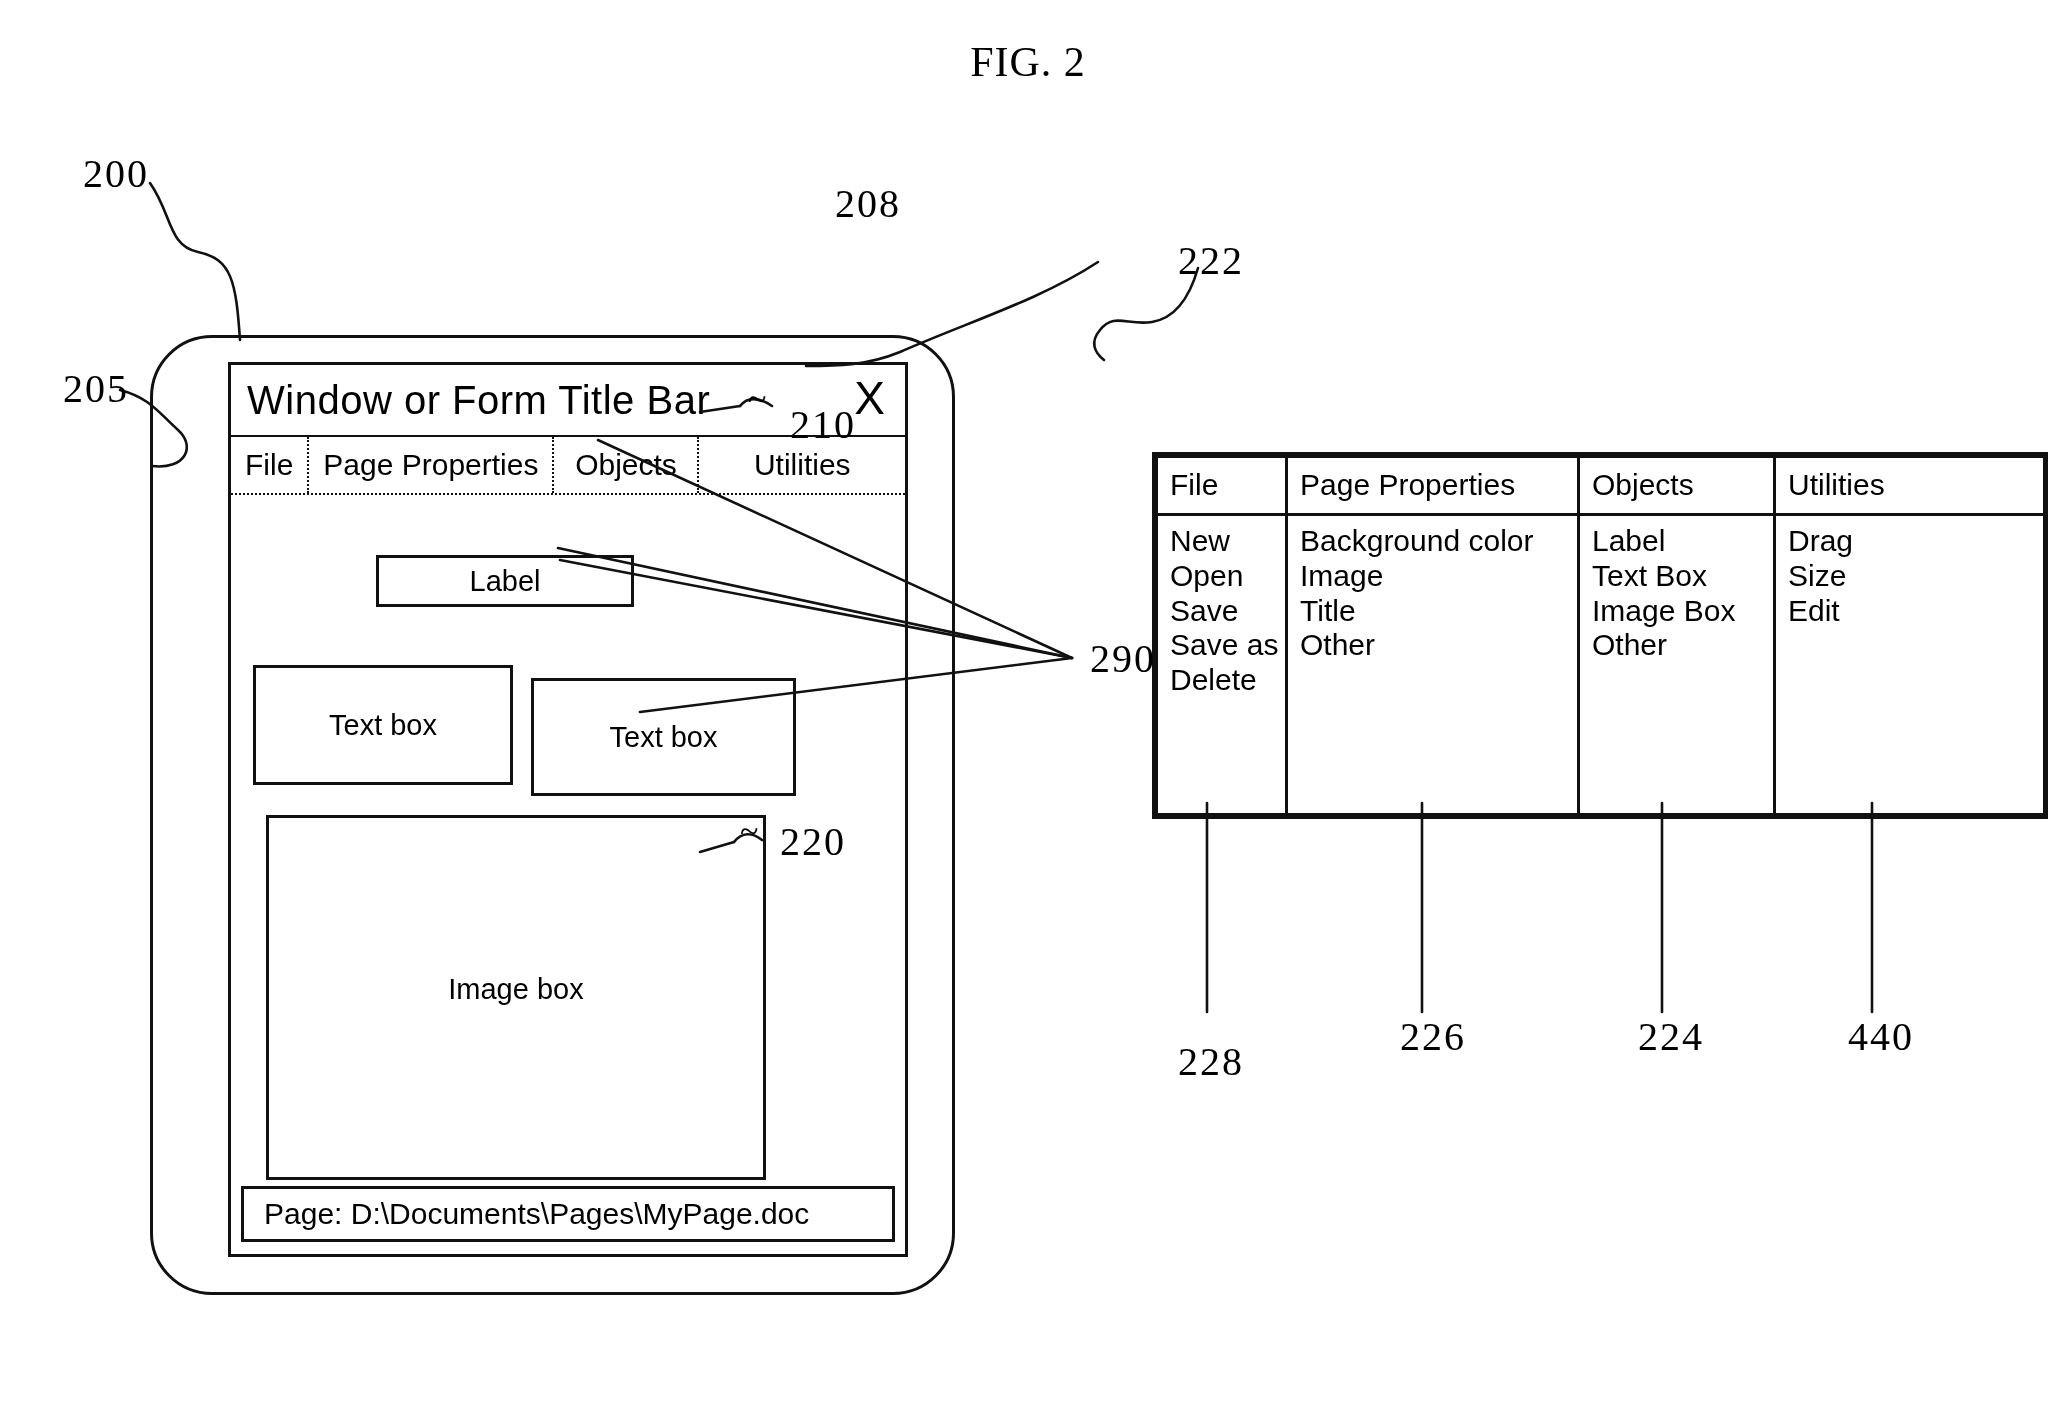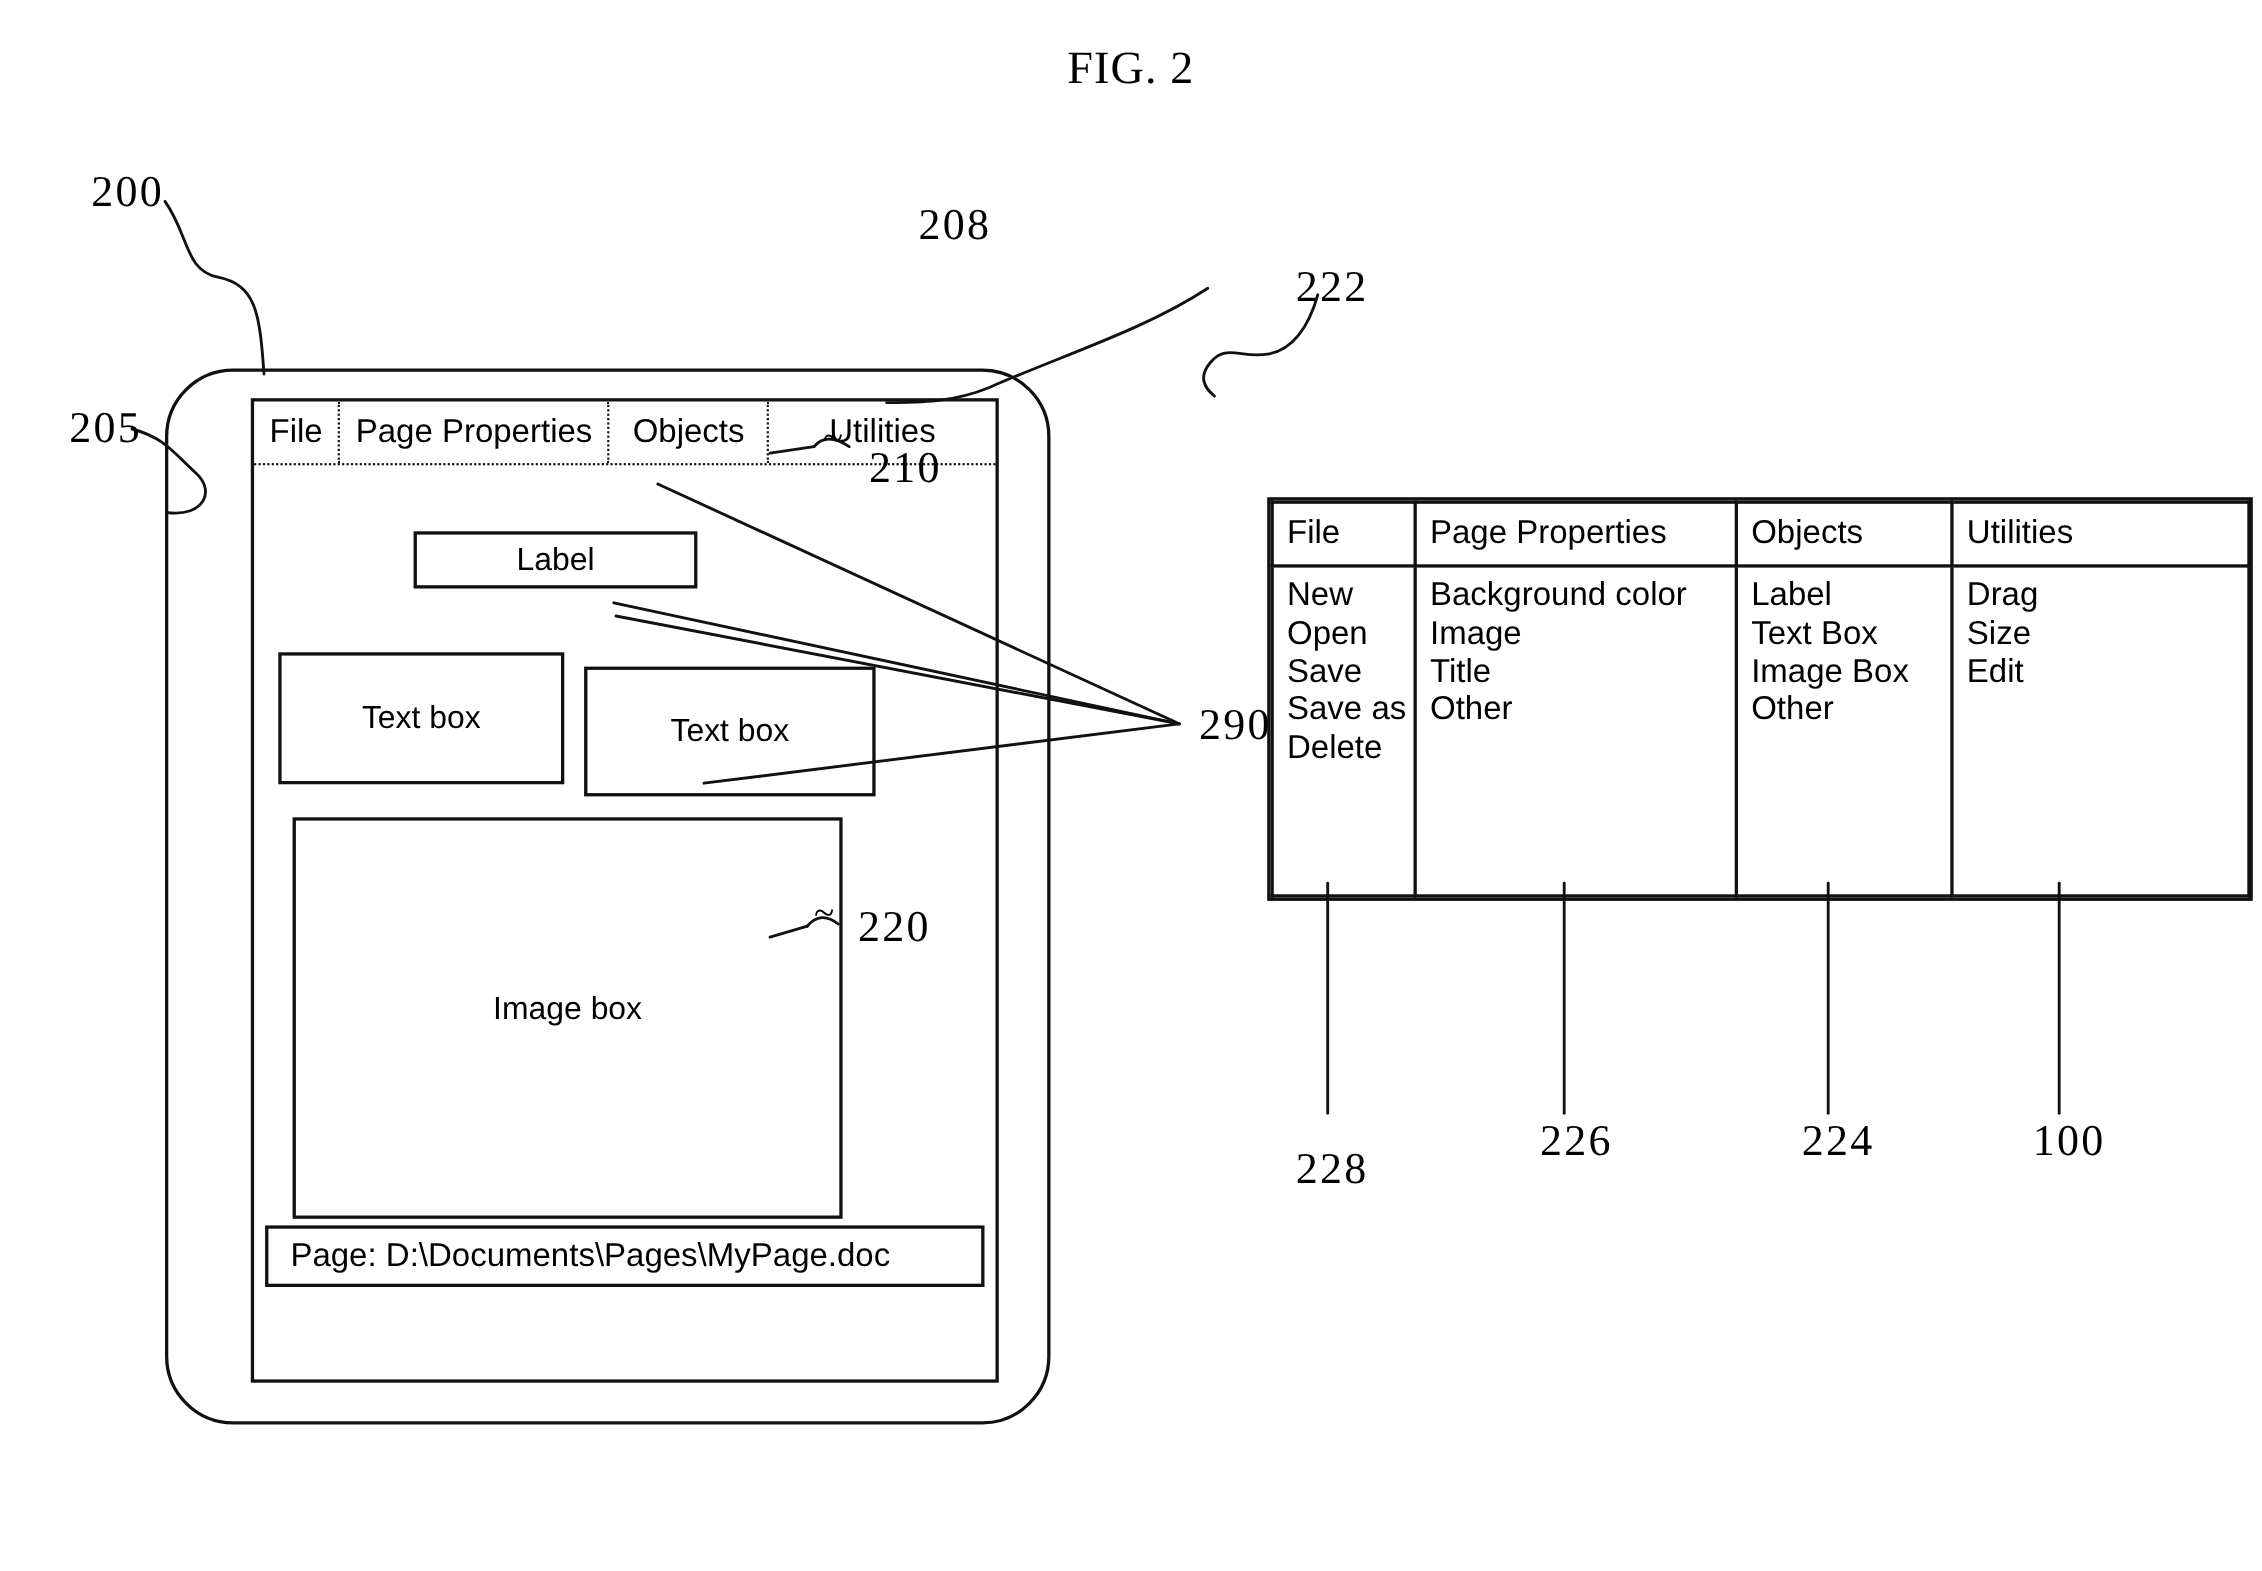--- a/index.html
+++ b/index.html
@@ -235,20 +235,24 @@
 </style>
 </head>
 <body>
 
 <div id="fig-title">FIG. 2</div>
 
 <div id="device-shell"></div>
 
 <div id="app-window">
 
+  <div id="title-bar">
+    <div id="title-bar-text">Window or Form Title Bar</div>
+    <div id="close-button">X</div>
+  </div>
 
   <div id="menu-bar">
     <div class="menu-item" style="flex:0 0 78px;">File</div>
     <div class="menu-item" style="flex:0 0 200px;">Page Properties</div>
     <div class="menu-item" style="flex:0 0 145px;">Objects</div>
     <div class="menu-item" style="flex:1 1 auto;">Utilities</div>
   </div>
 
   <div id="form-canvas">
     <div class="form-object" id="obj-label">Label</div>
@@ -339,16 +343,16 @@
 <div class="ref-num" style="left:83px;  top:150px;">200</div>
 <div class="ref-num" style="left:35px;  top:365px;margin-left:28px;">205</div>
 <div class="ref-num" style="left:835px; top:180px;text-align:center;">208</div>
 <div class="ref-num" style="left:790px; top:385px;margin-top:16px;">210</div>
 <div class="ref-num" style="left:1090px;top:635px;">290</div>
 <div class="ref-num" style="left:780px; top:818px;">220</div>
 <div class="ref-num" style="left:1178px;top:237px;">222</div>
 <div class="ref-num" style="left:1400px;top:1013px;">226</div>
 <div class="ref-num" style="left:1638px;top:1013px;">224</div>
 <div class="ref-num" style="left:1178px;top:1038px;">228</div>
-<div class="ref-num" style="left:1848px;top:1013px;">100</div>
+<div class="ref-num" style="left:1848px;top:1013px;">440</div>
 
 <div class="ref-num" style="left:748px; top:380px; font-size:34px;">~</div>
 <div class="ref-num" style="left:740px; top:812px; font-size:34px;">~</div>
 
 </body></html>

